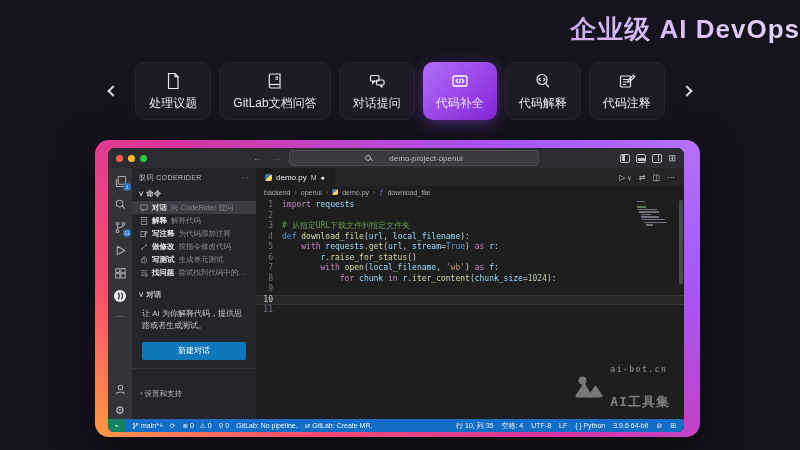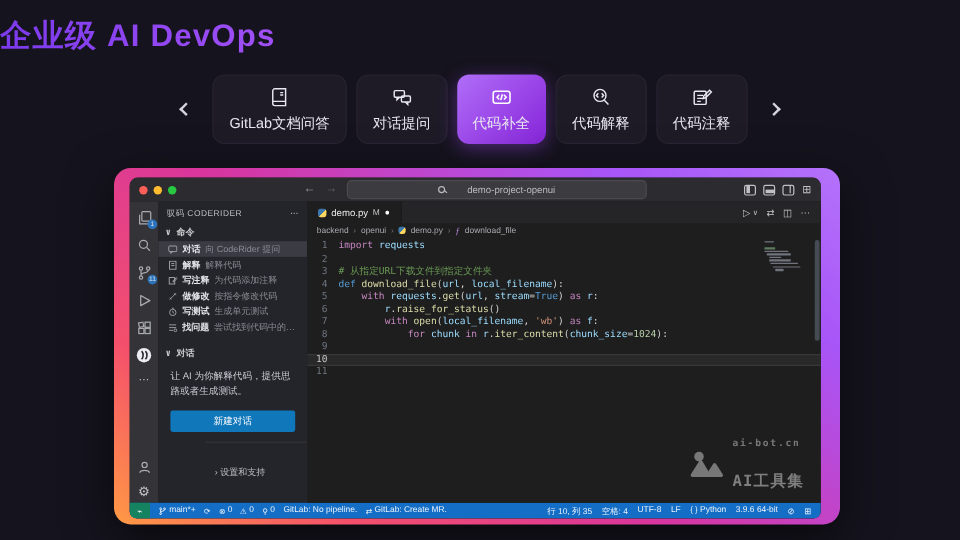--- a/index.html
+++ b/index.html
@@ -1,20 +1,20 @@
 <!DOCTYPE html>
 <html><head>
 <meta charset="utf-8">
 <style>
   * { margin:0; padding:0; box-sizing:border-box; }
   html,body { width:800px; height:450px; }
   body { background:#15131d; font-family:"Liberation Sans", sans-serif; overflow:hidden; position:relative; }
 
   
-  .page-title { text-align:left; margin-top:12px; font-size:26px; font-weight:bold; letter-spacing:1px;
+  .page-title { text-align:right; margin-top:12px; font-size:26px; font-weight:bold; letter-spacing:1px;
     background:linear-gradient(90deg,#7c3aed 0%,#a855f7 35%,#c9a2f5 65%,#e6d6f8 100%);
     -webkit-background-clip:text; background-clip:text; color:transparent; }
 
   
   .carousel { margin-top:14px; display:flex; align-items:center; justify-content:center; gap:8px; height:60px; }
   .chev-btn { width:20px; height:20px; display:flex; align-items:center; justify-content:center; cursor:pointer; margin:0 4px; }
   .chev { width:8px; height:8px; border-left:2px solid #d5d5de; border-bottom:2px solid #d5d5de; display:inline-block; }
   .chev.left { transform:rotate(45deg); }
   .chev.right { transform:rotate(225deg); }
   .card { height:58px; padding:0 13px; border-radius:10px; background:#1e1b27; border:1px solid #282434;
@@ -54,28 +54,28 @@
   .ab-ic { position:relative; width:14px; height:14px; display:flex; align-items:center; justify-content:center; cursor:pointer; opacity:.85; }
   .ab-ic.active { opacity:1; }
   .badge { position:absolute; right:-4px; bottom:-3px; min-width:8px; height:8px; padding:0 1px; border-radius:5px; background:#2a7fd4; color:#fff; font-size:5.5px; line-height:8px; text-align:center; }
   .ab-spacer { flex:1; }
   .gear-glyph { color:#bfbfc7; font-size:11px; line-height:1; cursor:pointer; }
   .more-glyph { color:#bfbfc7; font-size:9px; line-height:1; cursor:pointer; }
 
   
   .sidebar { width:124px; background:#24242b; display:flex; flex-direction:column; font-size:7.5px; color:#c5c5cc; flex:none; }
   .sb-header { display:flex; align-items:center; justify-content:space-between; padding:5px 7px 4px; color:#bdbdc4; letter-spacing:.4px; font-size:7px; }
-  .sb-section { padding:2px 6px; color:#cccccf; font-size:7.5px; font-weight:bold;font-family:Liberation Mono, monospace; }
+  .sb-section { padding:2px 6px; color:#cccccf; font-size:7.5px; font-weight:bold; }
   .sb-cmd { display:flex; align-items:center; gap:4px; padding:2px 6px 2px 8px; height:13px; cursor:pointer; white-space:nowrap; overflow:hidden; }
   .sb-cmd.selected { background:#3b3b44; }
   .sb-cmd .cname { color:#e4e4ea; font-weight:bold; }
   .sb-cmd .cdesc { color:#8a8a94; overflow:hidden; text-overflow:ellipsis; }
   .sb-chat-hint { padding:6px 10px 2px; color:#c9c9d2; font-size:8px; line-height:1.55; }
   .new-chat-btn { margin:7px 10px; height:18px; background:#1177bb; border-radius:2px; color:#fff; font-size:8px; display:flex; align-items:center; justify-content:center; cursor:pointer; }
-  .sb-footer { margin-top:auto; border-top:1px solid #333339; padding:20px 8px; color:#bdbdc4; font-size:7.5px; cursor:pointer;margin-left:39px; }
+  .sb-footer { margin-top:auto; border-top:1px solid #333339; padding:20px 8px; color:#bdbdc4; font-size:7.5px; cursor:pointer; }
 
   
   .editor-col { flex:1; display:flex; flex-direction:column; position:relative; min-width:0; background:#1e1e1e; }
   .tabbar { height:18px; background:#252528; display:flex; align-items:center; flex:none; }
   .tab { height:18px; background:#1e1e1e; display:flex; align-items:center; gap:4px; padding:0 9px; font-size:8px; color:#e8e8e8; border-right:1px solid #1a1a1c; cursor:pointer; }
   .py-ic { width:7px; height:7px; border-radius:2px; background:linear-gradient(135deg,#3c78aa 50%,#ffd75e 50%); display:inline-block; }
   .tab .mod { color:#c5c5c5; font-size:7px; }
   .tab .dirty { color:#fff; font-size:7px; }
   .tab-actions { margin-left:auto; display:flex; align-items:center; gap:7px; padding-right:9px; color:#c5c5c5; font-size:8px; }
   .tab-actions .sm { font-size:6px; margin-left:-5px; }
@@ -117,20 +117,27 @@
 </head>
 <body>
 
 <div class="page-title">企业级 AI DevOps</div>
 
 <div class="carousel">
   <div class="chev-btn">
       <span class="chev left"></span>
     </div>
 
+  <div class="card">
+    <svg width="20" height="20" viewBox="0 0 20 20" fill="none" stroke="#e8e8f0" stroke-width="1.2">
+        <path d="M5.5 2.5h6.5l3 3v12h-9.5z"></path>
+        <path d="M12 2.5v3.2h3.2"></path>
+      </svg>
+    <span>处理议题</span>
+  </div>
 
 
   <div class="card">
     <svg width="20" height="20" viewBox="0 0 20 20" fill="none" stroke="#e8e8f0" stroke-width="1.2">
         <path d="M6 3h9v14H6a1.7 1.7 0 0 1-1.7-1.7V4.7A1.7 1.7 0 0 1 6 3z"></path>
         <path d="M4.5 13.5H15"></path>
         <path d="M10.5 6.2h2.5M10.5 8.2h2.5"></path>
       </svg>
     <span>GitLab文档问答</span>
   </div>

